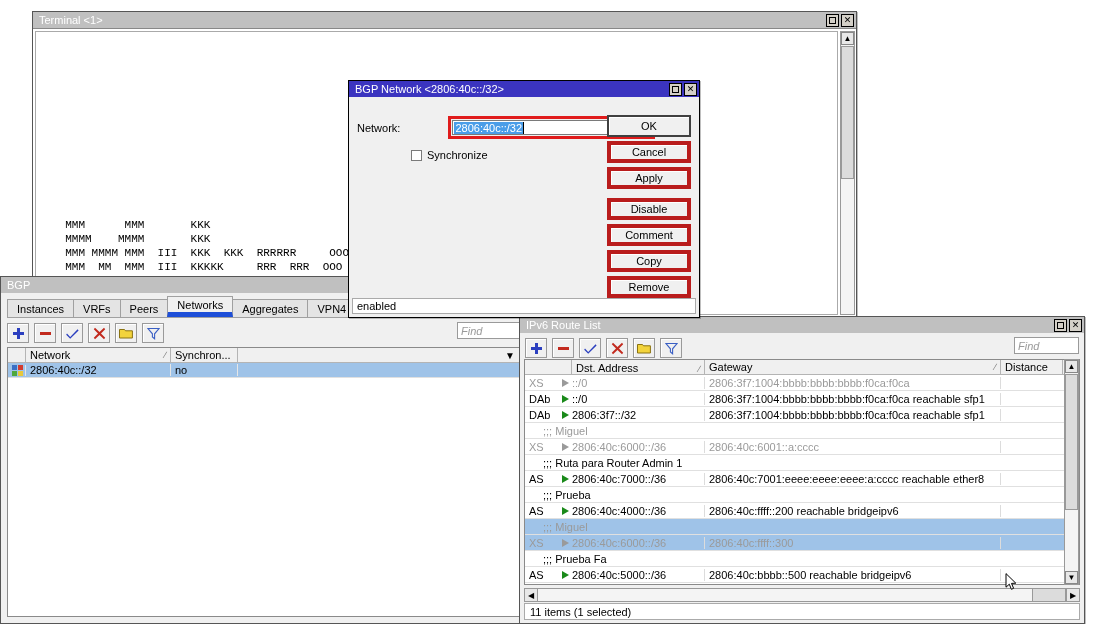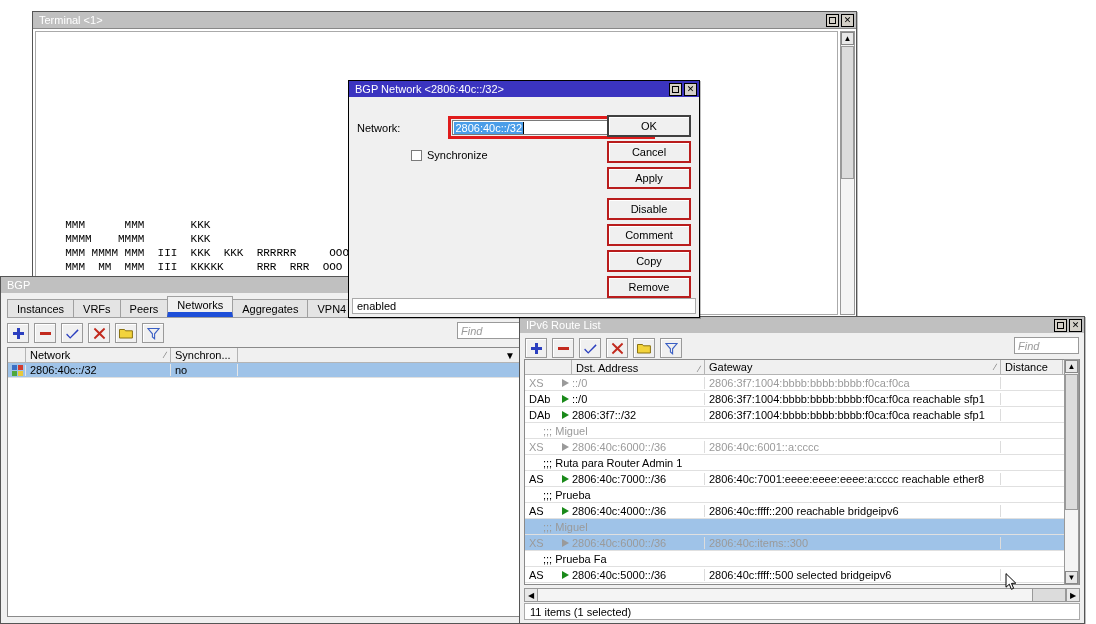--- a/index.html
+++ b/index.html
@@ -127,21 +127,21 @@
     position: absolute; left: 62px; top: 52px;
     display: flex; align-items: center; gap: 5px;
   }
   .chkbox { width: 11px; height: 11px; background: #fff; border: 1px solid #7a7a7a; }
   .btncol {
     position: absolute; right: 8px; top: 18px; width: 84px;
   }
   .btn {
     width: 84px; height: 22px;
     background: #f0f0f0;
-    border: 2px solid #b91c1c;
+    border: 4px solid #b91c1c;
     display: flex; align-items: center; justify-content: center;
     font-size: 11px; margin-bottom: 4px;
     box-shadow: inset 1px 1px 0 #fff;
   }
   .btn.default { border: 2px solid #404040; }
   .btn.gap { margin-top: 9px; }
   .statusbar {
     position: absolute; left: 3px; right: 3px; bottom: 3px; height: 16px;
     background: #ffffff; border: 1px solid #aaa;
     display: flex; align-items: center; padding-left: 4px;
@@ -522,35 +522,35 @@
             <div class="rrow dim sel comment">
               <div class="cmt">;;; Miguel</div>
             </div>
             <div class="rowsep"></div>
             <div class="rrow dim sel">
               <div class="flags">XS</div>
               <div class="arrowcell">
                 <span class="tri gray"></span>
               </div>
               <div class="dst">2806:40c:6000::/36</div>
-              <div class="gw">2806:40c:items::300</div>
+              <div class="gw">2806:40c:ffff::300</div>
               <div class="dist"></div>
             </div>
             <div class="rowsep"></div>
             <div class="rrow comment">
               <div class="cmt">;;; Prueba Fa</div>
             </div>
             <div class="rowsep"></div>
             <div class="rrow">
               <div class="flags">AS</div>
               <div class="arrowcell">
                 <span class="tri"></span>
               </div>
               <div class="dst">2806:40c:5000::/36</div>
-              <div class="gw">2806:40c:ffff::500 selected bridgeipv6</div>
+              <div class="gw">2806:40c:bbbb::500 reachable bridgeipv6</div>
               <div class="dist"></div>
             </div>
             <div class="rowsep"></div>
             <div class="rrow">
               <div class="flags">DAC</div>
               <div class="dst">2806:40c:ffff::/48</div>
               <div class="gw">bridgeipv6 reachable</div>
               <div class="dist"></div>
             </div>
           </div>

